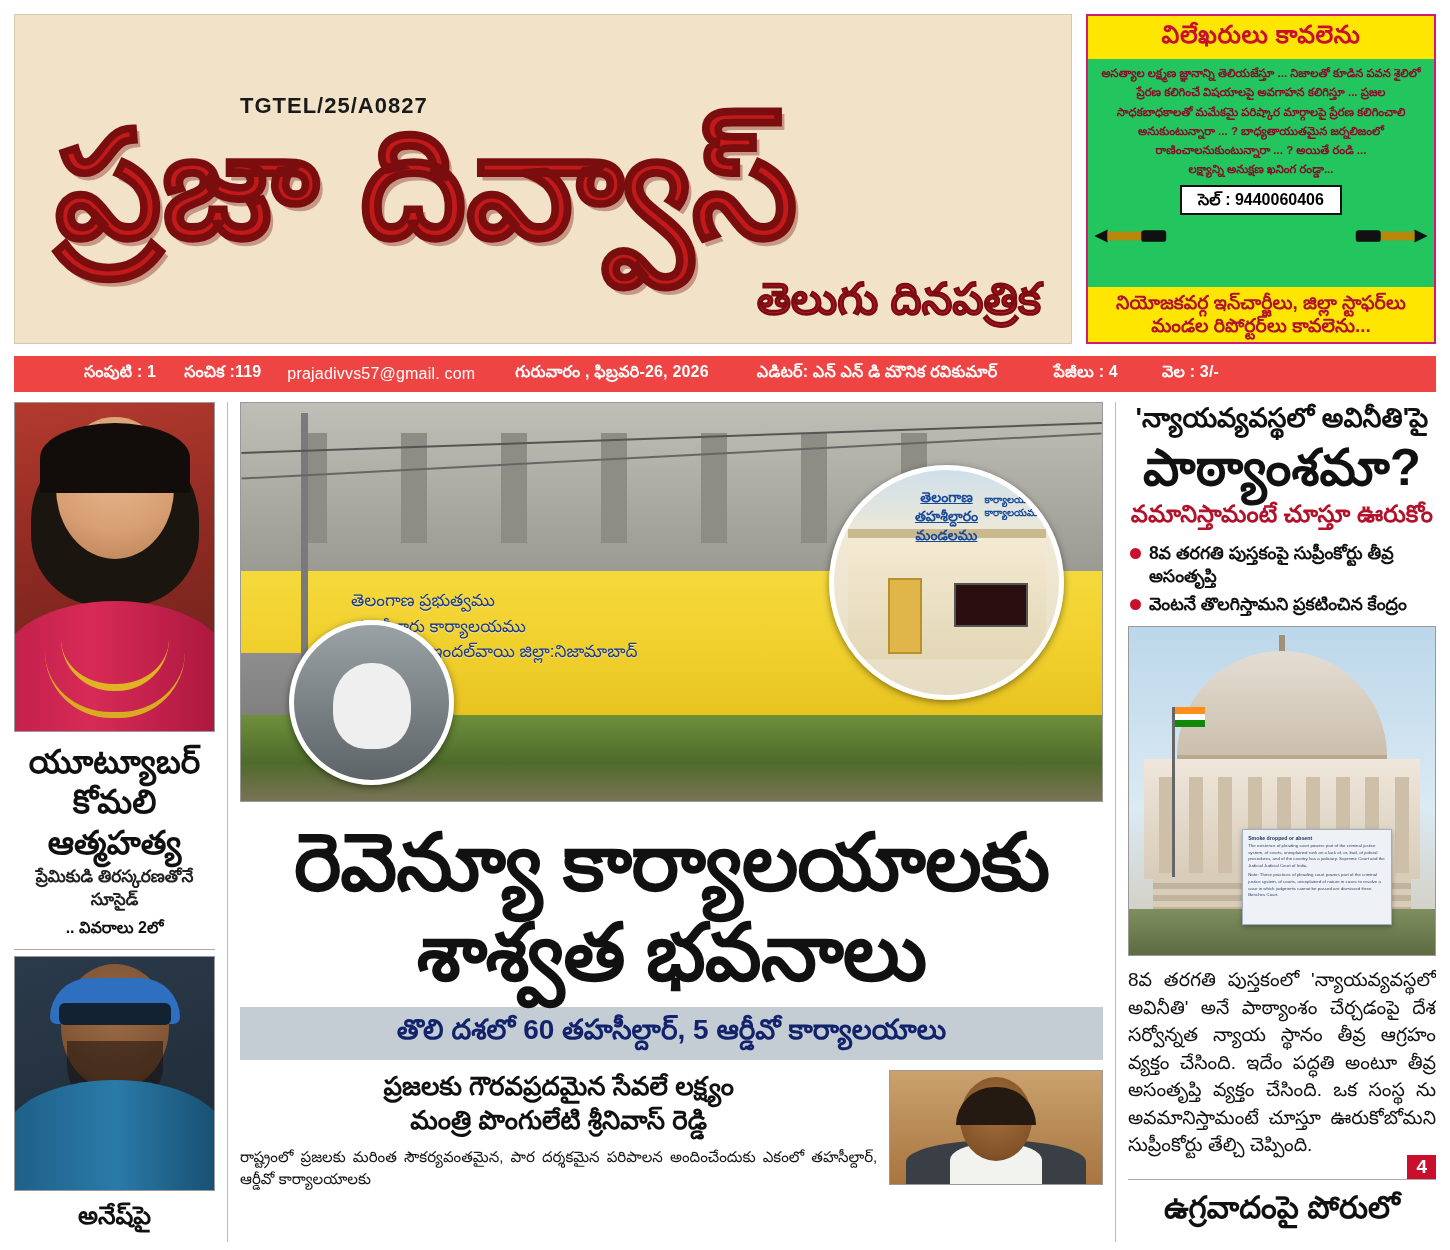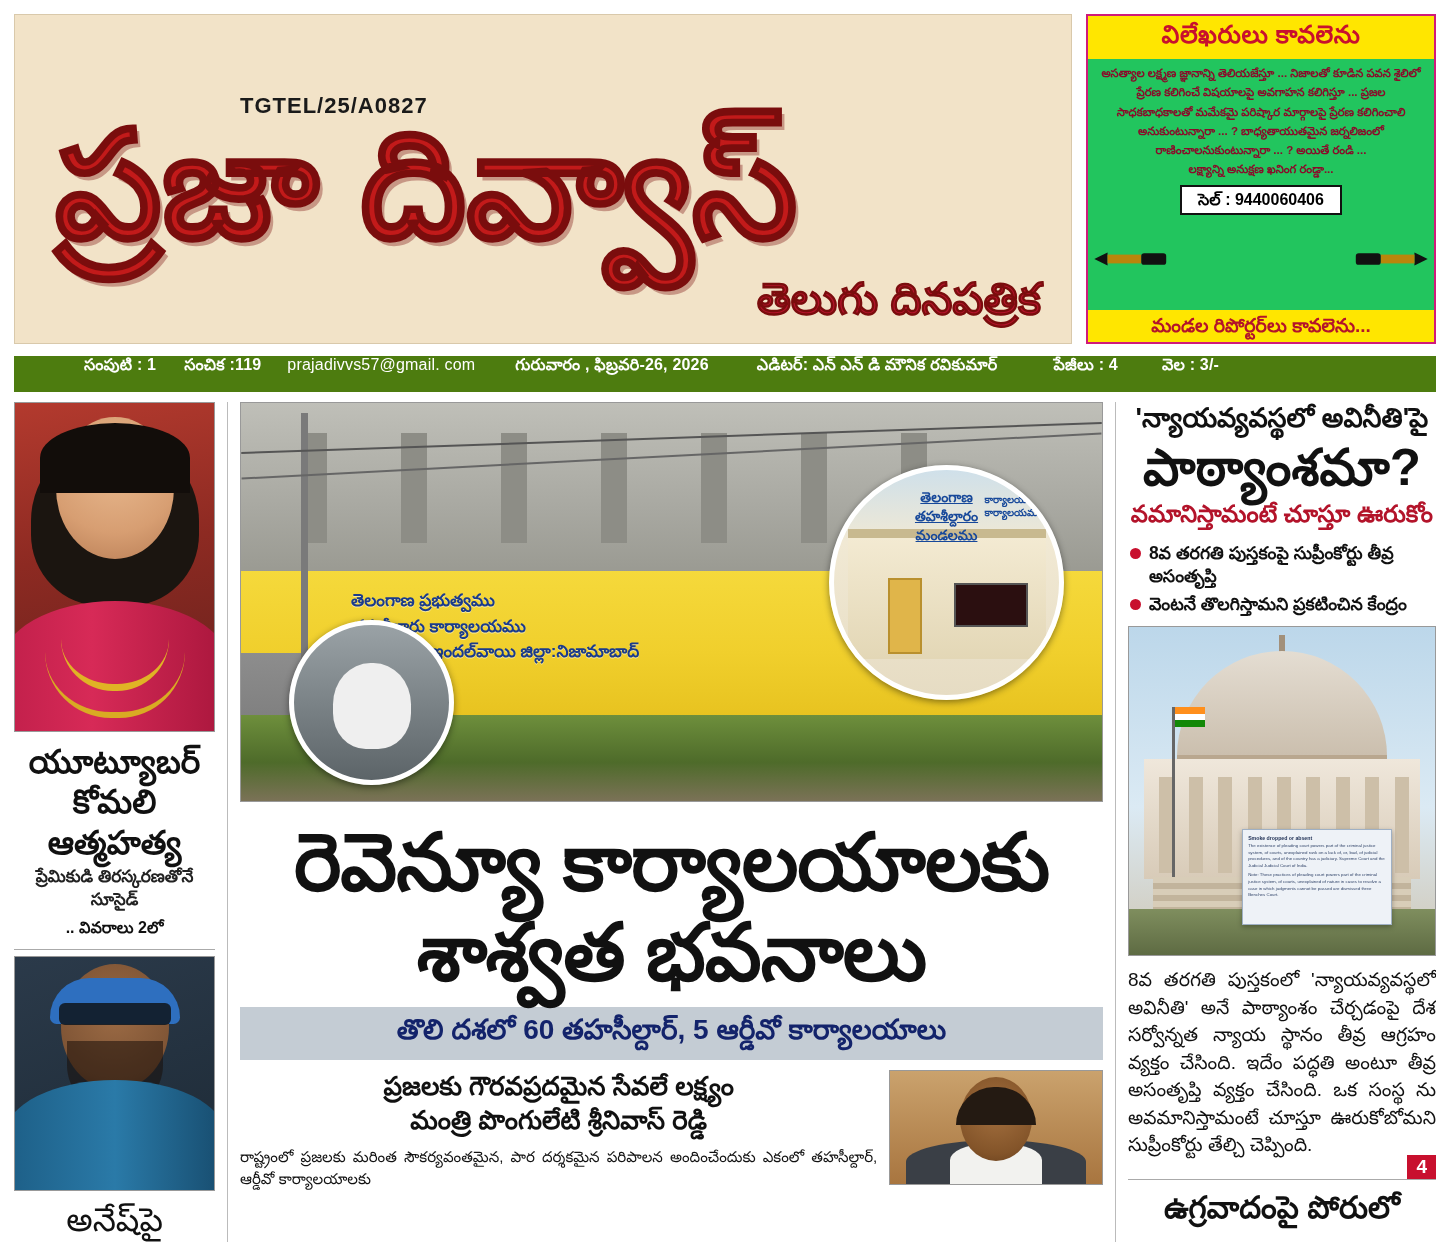--- a/index.html
+++ b/index.html
@@ -110,24 +110,25 @@
     font-size:19px;
     font-weight:bold;
     text-align:center;
     padding:4px 2px;
     line-height:1.25;
   }
 
   
   .infobar {
     margin:12px 14px 0 14px;
-    background:#4d7c0f;
+    background:#ef4444;
     color:#fff;
     height:36px;
     display:flex;
+    align-items:center;
     font-size:16px;
     font-weight:bold;
     letter-spacing:0.2px;
   }
   .infobar span { padding:0 0 0 0; white-space:nowrap; }
   .ib1 { margin-left:70px; }
   .ib2 { margin-left:28px; }
   .ib3 { margin-left:26px; font-weight:normal; }
   .ib4 { margin-left:40px; }
   .ib5 { margin-left:48px; }
@@ -259,22 +260,22 @@
   }
   .anesh-beard {
     position:absolute; left:50%; top:36%;
     transform:translateX(-50%);
     width:96px; height:72px;
     border-radius:0 0 50px 50px;
     background:rgba(25,15,10,0.55);
   }
   .headline-left2 {
     text-align:center;
-    font-size:33px;
-    font-weight:normal;
+    font-size:25px;
+    font-weight:bold;
     color:#111;
     margin-top:10px;
   }
 
   
   .lead-photo {
     width:100%; height:400px;
     border:1px solid #999;
     position:relative;
     overflow:hidden;
@@ -288,21 +289,21 @@
   .lp-pillars { position:absolute; left:0; right:0; top:30px; height:110px; }
   .lp-pillars div {
     position:absolute; top:0; width:26px; height:110px; background:#8d8d86;
   }
   .lp-wall {
     position:absolute; left:0; right:0; top:168px; height:150px;
     background:linear-gradient(180deg,#f5d93b 0%,#f0cf2c 55%,#e7c21f 100%);
   }
   .lp-wall-text {
     position:absolute; left:110px; top:185px;
-    color:#1a3b8c; font-size:17px; font-weight:bold; line-height:1.5;
+    color:#1a3b8c; font-size:17px; font-weight:normal; line-height:1.5;
     text-shadow:0 1px 0 rgba(255,255,255,.5);
   }
   .lp-grass {
     position:absolute; left:0; right:0; bottom:0; height:86px;
     background:linear-gradient(180deg,#6e8f3c 0%,#4e6b2a 55%,#7b7257 100%);
   }
   .lp-road {
     position:absolute; left:0; width:120px; top:250px; bottom:0;
     background:linear-gradient(180deg,#8d8d8d,#6f6f6f);
   }
@@ -542,20 +543,21 @@
         <rect x="18" y="9" width="46" height="12" fill="#b8860b"></rect>
         <rect x="64" y="7" width="34" height="16" rx="4" fill="#111"></rect>
       </svg>
       <svg class="pen right" viewBox="0 0 100 30">
         <polygon points="0,15 18,6 18,24" fill="#111"></polygon>
         <rect x="18" y="9" width="46" height="12" fill="#b8860b"></rect>
         <rect x="64" y="7" width="34" height="16" rx="4" fill="#111"></rect>
       </svg>
     </div>
     <div class="ad-foot">
+      <div>నియోజకవర్గ ఇన్‌చార్జీలు, జిల్లా స్టాఫర్‌లు</div>
       <div>మండల రిపోర్టర్‌లు కావలెను...</div>
     </div>
   </div>
 </div>
 
 <div class="infobar">
   <span class="ib1">సంపుటి : 1</span>
   <span class="ib2">సంచిక :119</span>
   <span class="ib3">prajadivvs57@gmail. com</span>
   <span class="ib4">గురువారం , ఫిబ్రవరి-26, 2026</span>

